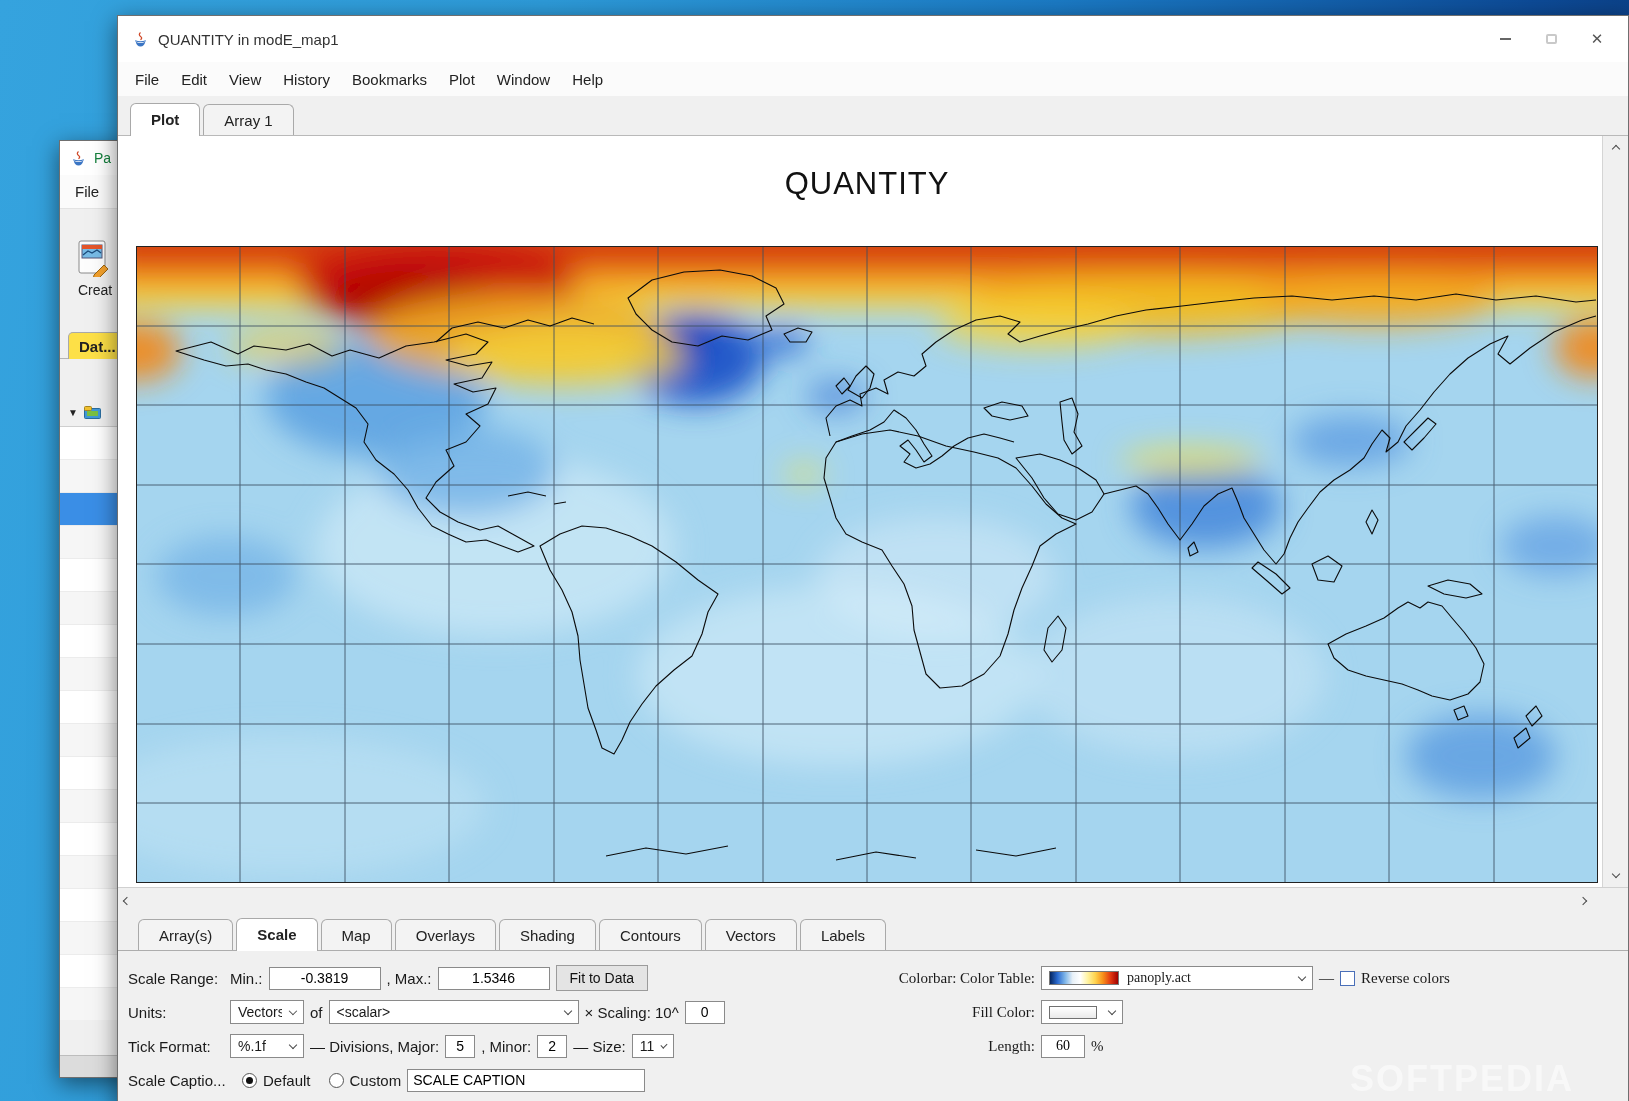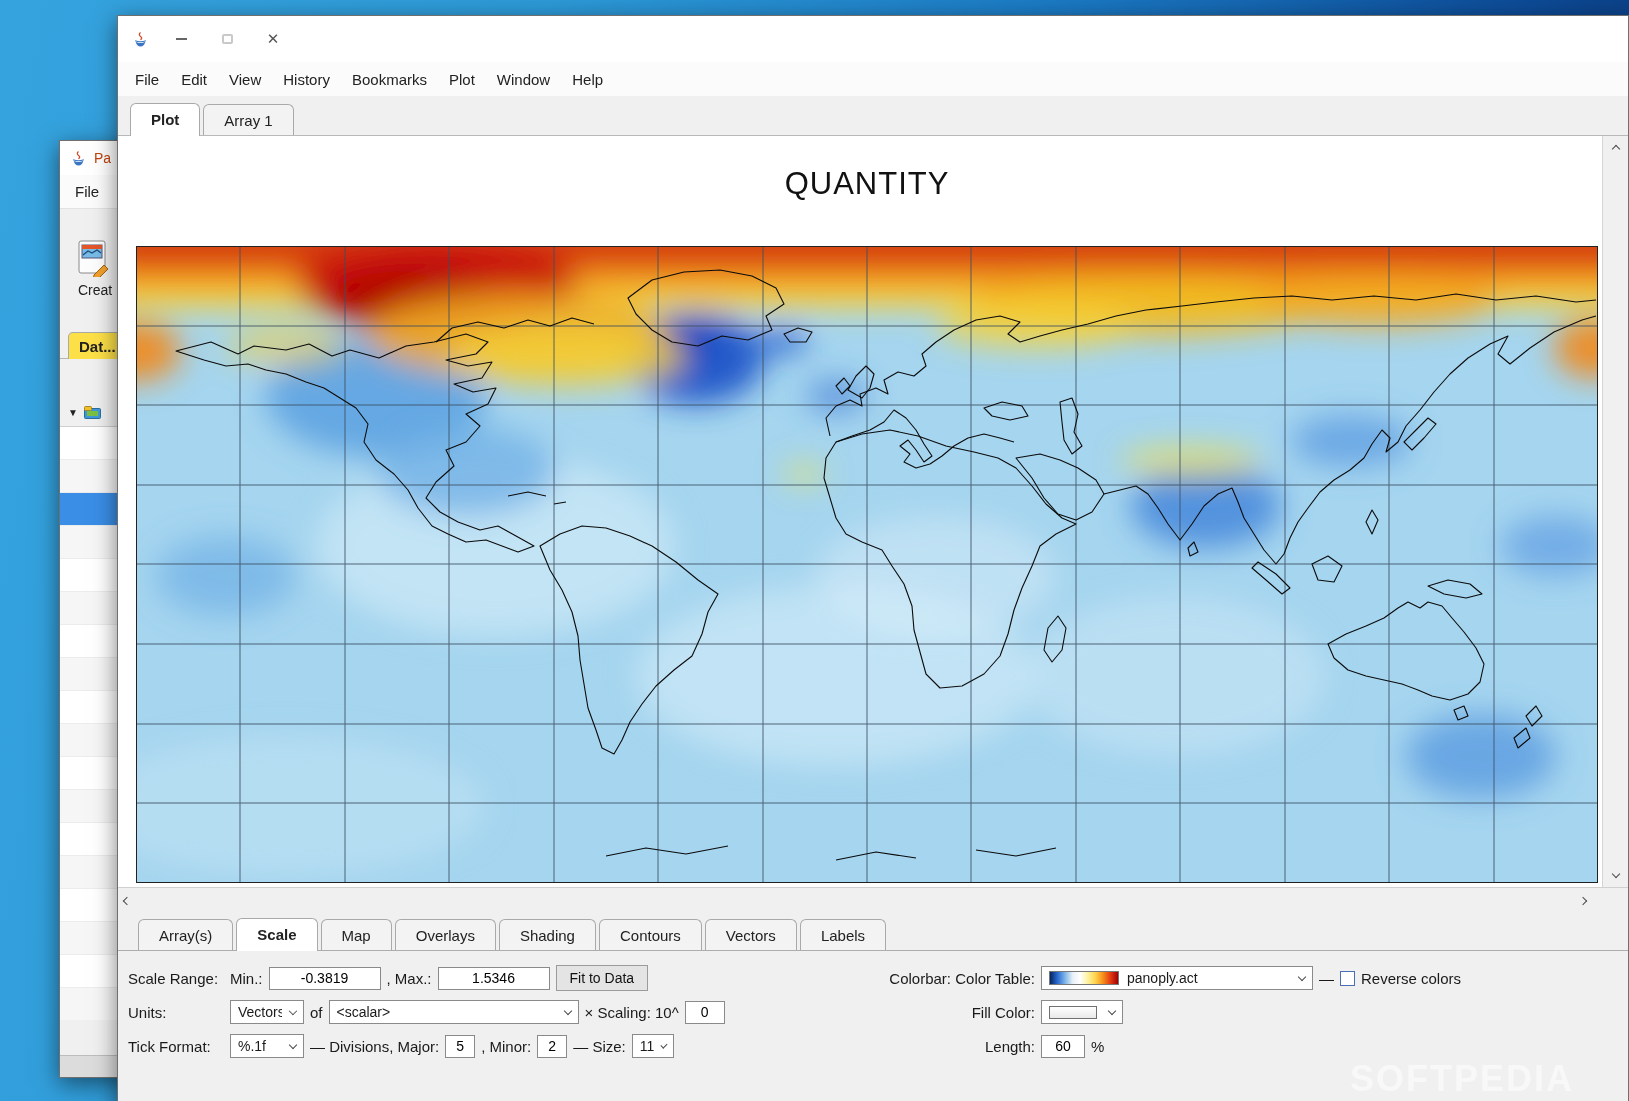--- a/index.html
+++ b/index.html
@@ -52,21 +52,21 @@
   .chev.up    { transform:rotate(-135deg); margin-top:2px; }
   .chev.left  { transform:rotate(135deg); }
   .chev.right { transform:rotate(-45deg); }
   .chev.small { width:6px; height:6px; border-width:1.5px; }
 
   .bottom-tabstrip { height:42px; background:#f0f0f0; display:flex; align-items:flex-end; padding-left:20px; border-bottom:1px solid #adadad; }
 
   
   .scale-panel { flex:1; background:#f0f0f0; position:relative; padding-top:10px; font-size:15px; color:#1a1a1a; }
   .scale-left { position:absolute; left:10px; top:10px; }
-  .scale-right { position:absolute; left:745px; top:10px; }
+  .scale-right { position:absolute; left:745px; top:10px;font-family:Liberation Serif, serif; }
   .srow { height:34px; display:flex; align-items:center; gap:6px; }
   .flabel { white-space:nowrap; }
   .w96 { display:inline-block; width:96px; }
   .labelbox { display:inline-block; width:172px; text-align:right; white-space:nowrap; }
   input.tf { height:23px; border:1px solid #8a8a8a; background:#fff; font-family:inherit; font-size:14px; padding:0 5px; }
   input.num { text-align:center; }
   .w110 { width:112px; } .w40 { width:40px; } .w30 { width:30px; } .w42 { width:44px; } .w240 { width:238px; }
   .btn { height:26px; background:#e4e4e4; border:1px solid #9b9b9b; font-family:inherit; font-size:14px; padding:0 13px; color:#111; }
   .combo { display:inline-flex; align-items:center; justify-content:space-between; background:#fff; border:1px solid #8a8a8a; height:24px; padding:0 7px 0 7px; font-size:14px; gap:8px; white-space:nowrap; }
   .combo .ct { overflow:hidden; }
@@ -92,21 +92,21 @@
 
 <div id="stage">
 
   <div id="panoply-win" class="window">
     <div class="p-titlebar">
       <svg class="java-icon" viewBox="0 0 16 16">
         <path d="M8 1.5q-2.2 2 0 3.6q2.2 1.6 0 3.2" fill="none" stroke="#d04a2a" stroke-width="1.2"></path>
         <path d="M3.5 10q4.5 2.4 9 0q-1 4.5-4.5 4.5t-4.5-4.5z" fill="#3a75c4"></path>
         <path d="M3 9.2q5 2 10 0" fill="none" stroke="#3a75c4" stroke-width="1"></path>
       </svg>
-      <span style="font-size:14px;color:#c2410c;">Pa</span>
+      <span style="font-size:14px;color:#15803d;">Pa</span>
     </div>
     <div class="p-menubar">
       <span class="menu-item">File</span>
     </div>
     <div class="p-toolbar">
       <svg class="create-icon" viewBox="0 0 34 38">
         <rect x="3" y="2" width="26" height="32" rx="2" fill="#fdfdfd" stroke="#8a8a8a"></rect>
         <rect x="6" y="6" width="20" height="13" fill="#77bbe6" stroke="#557"></rect>
         <rect x="6" y="6" width="20" height="4" fill="#e4552a"></rect>
         <path d="M7 16l5-4 4 2 5-3 4 3" fill="none" stroke="#1a4a7a" stroke-width="1.2"></path>
@@ -153,20 +153,21 @@
   </div>
 
   <div id="plot-win" class="window">
 
     <div class="titlebar">
       <svg class="java-icon" viewBox="0 0 16 16">
         <path d="M8 1.5q-2.2 2 0 3.6q2.2 1.6 0 3.2" fill="none" stroke="#d04a2a" stroke-width="1.2"></path>
         <path d="M3.5 10q4.5 2.4 9 0q-1 4.5-4.5 4.5t-4.5-4.5z" fill="#3a75c4"></path>
         <path d="M3 9.2q5 2 10 0" fill="none" stroke="#3a75c4" stroke-width="1"></path>
       </svg>
+      <span class="title-text">QUANTITY in modE_map1</span>
       <div class="win-controls">
         <div class="win-btn">
             <span class="bar"></span>
           </div>
         <div class="win-btn">
             <span class="box"></span>
           </div>
         <div class="win-btn">
             <span>✕</span>
           </div>
@@ -335,20 +336,28 @@
           <span class="flabel">— Divisions, Major:</span>
           <input class="tf num w30" value="5" style="">
           <span class="flabel">, Minor:</span>
           <input class="tf num w30" value="2" style="">
           <span class="flabel">— Size:</span>
           <span class="combo w62">
               <span class="ct">11.0</span>
               <i class="chev down small"></i>
             </span>
         </div>
+        <div class="srow">
+          <span class="flabel w96">Scale Captio...</span>
+          <span class="radio checked gap12"></span>
+          <span class="flabel">Default</span>
+          <span class="radio gap12"></span>
+          <span class="flabel">Custom</span>
+          <input class="tf w240" value="SCALE CAPTION" style="">
+        </div>
       </div>
 
       <div class="scale-right">
         <div class="srow">
           <span class="labelbox">
             <span>Colorbar:</span>
             <span>Color Table:</span>
           </span>
           <span class="combo w270">
             <span class="grad-swatch" style="background: linear-gradient(to right, rgb(5, 37, 95), rgb(43, 107, 208), rgb(127, 182, 232), rgb(232, 241, 248), rgb(255, 255, 255), rgb(255, 243, 160), rgb(255, 211, 78), rgb(247, 144, 25), rgb(226, 58, 18), rgb(160, 0, 0));"></span>

